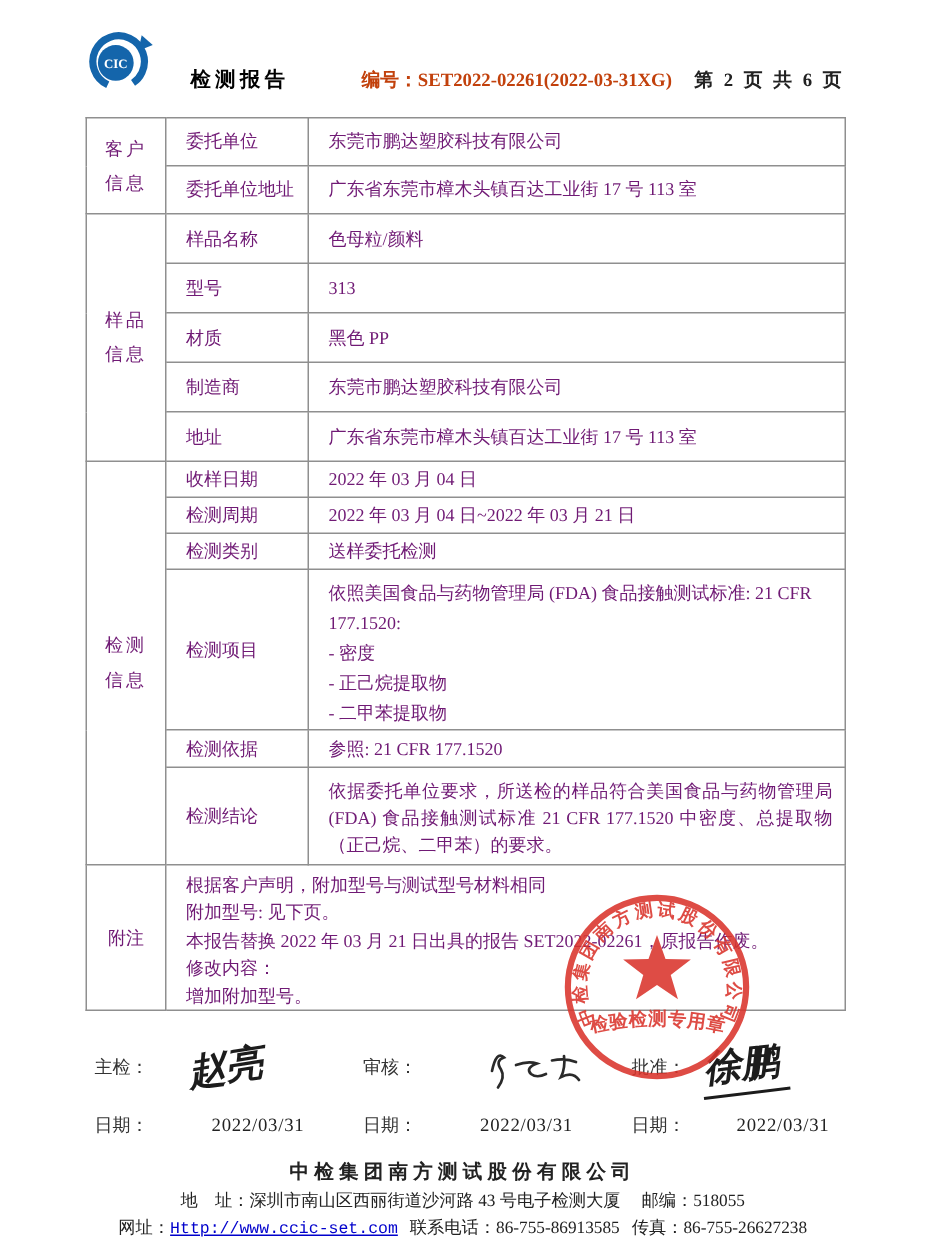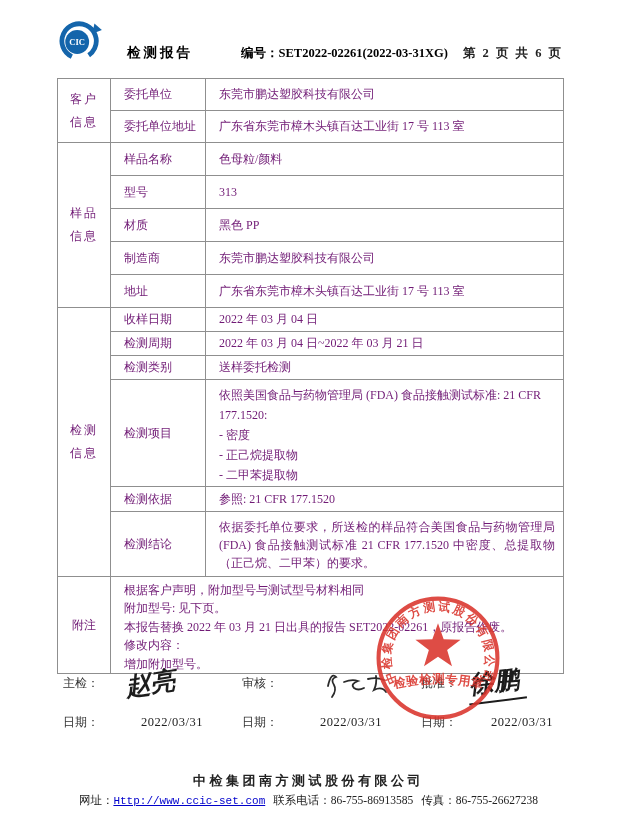--- a/index.html
+++ b/index.html
@@ -4,38 +4,38 @@
 <style>
   html,body{margin:0;padding:0;background:#ffffff;}
   .page{
     position:relative;width:617px;height:840px;background:#fff;overflow:hidden;
     font-family:"Liberation Serif","DejaVu Serif",serif;color:#333;
   }
   
   .header{position:absolute;top:16px;left:57px;width:506px;height:46px;display:flex;align-items:flex-end;}
   .logo{width:48px;height:42px;flex:0 0 auto;}
   .hdr-title{margin-left:22px;font-size:13.5px;font-weight:bold;letter-spacing:3px;color:#000000;}
-  .hdr-no{margin-left:48px;font-size:12.5px;font-weight:bold;color:#000000;white-space:nowrap;}
+  .hdr-no{margin-left:48px;font-size:12.5px;font-weight:bold;color:#c2410c;white-space:nowrap;}
   .hdr-page{margin-left:auto;font-size:12.5px;font-weight:bold;color:#222;letter-spacing:2px;white-space:nowrap;}
   
   table.report{position:absolute;top:78px;left:57px;width:506px;border-collapse:collapse;table-layout:fixed;}
   table.report td{border:1px solid #8f8f8f;font-size:12px;color:#701a75;overflow:hidden;}
   td.group{text-align:center;vertical-align:middle;}
   td.group .gv{display:inline-block;width:28px;line-height:23px;letter-spacing:2px;text-align:center;}
   td.flabel{padding-left:13px;vertical-align:middle;}
   td.fvalue{padding-left:13px;padding-right:8px;vertical-align:middle;margin-top:28px;}
   td.top{vertical-align:top;padding-top:5px;}
   .cell-line{line-height:20px;}
   td.concl{line-height:18px;padding:6px 8px 4px 13px;text-align:justify;}
   td.notes{vertical-align:top;padding:4px 8px 0 13px;}
   .note-line{line-height:18.4px;}
   
   .stamp{position:absolute;left:374px;top:594px;width:128px;height:128px;opacity:.88;pointer-events:none;}
   
-  .sigs{position:absolute;top:666px;left:57px;width:506px;display:grid;grid-template-columns:178px 166px 162px;}
+  .sigs{position:absolute;top:694px;left:57px;width:506px;display:grid;grid-template-columns:178px 166px 162px;}
   .sig-line{display:flex;align-items:center;height:34px;}
   .sig-role{font-size:12px;color:#333;white-space:nowrap;}
   .sig-name{font-size:25px;font-weight:bold;font-style:italic;color:#1c1c1c;transform:rotate(-9deg);margin-left:26px;white-space:nowrap;}
   .sig-name.underlined{border-bottom:2px solid #1c1c1c;padding:0 6px 2px 2px;transform:rotate(-7deg);margin-left:10px;}
   .sig-scribble{margin-left:42px;}
   .date-line{display:flex;align-items:center;margin-top:14px;}
   .date-label{font-size:12px;color:#333;white-space:nowrap;}
   .date-value{font-size:12.5px;color:#222;margin-left:42px;letter-spacing:.5px;}
   .col1 .sig-role{margin-left:6px;} .col1 .date-label{margin-left:6px;}
   .col2 .sig-role{margin-left:7px;} .col2 .date-label{margin-left:7px;}
@@ -199,17 +199,20 @@
       <textPath href="#ringPath">中检集团南方测试股份有限公司</textPath>
     </text>
     <text font-size="13.5" font-weight="bold" fill="#da342c" letter-spacing="0.5" font-family="Liberation Serif, serif">
       <textPath href="#bannerPath">检验检测专用章</textPath>
     </text>
   </svg>
 
   <div class="footer">
     <div class="f-company">中检集团南方测试股份有限公司</div>
     <div class="f-line">
+      <span>地　址：</span><span>深圳市南山区西丽街道沙河路 43 号电子检测大厦</span><span class="f-gap"></span><span>邮编：</span><span>518055</span>
+    </div>
+    <div class="f-line">
       <span>网址：</span><a href="#" class="f-link">Http://www.ccic-set.com</a><span class="f-gap-sm"></span><span>联系电话：</span><span>86-755-86913585</span><span class="f-gap-sm"></span><span>传真：</span><span>86-755-26627238</span>
     </div>
   </div>
 
 </div>
 
 </body></html>

